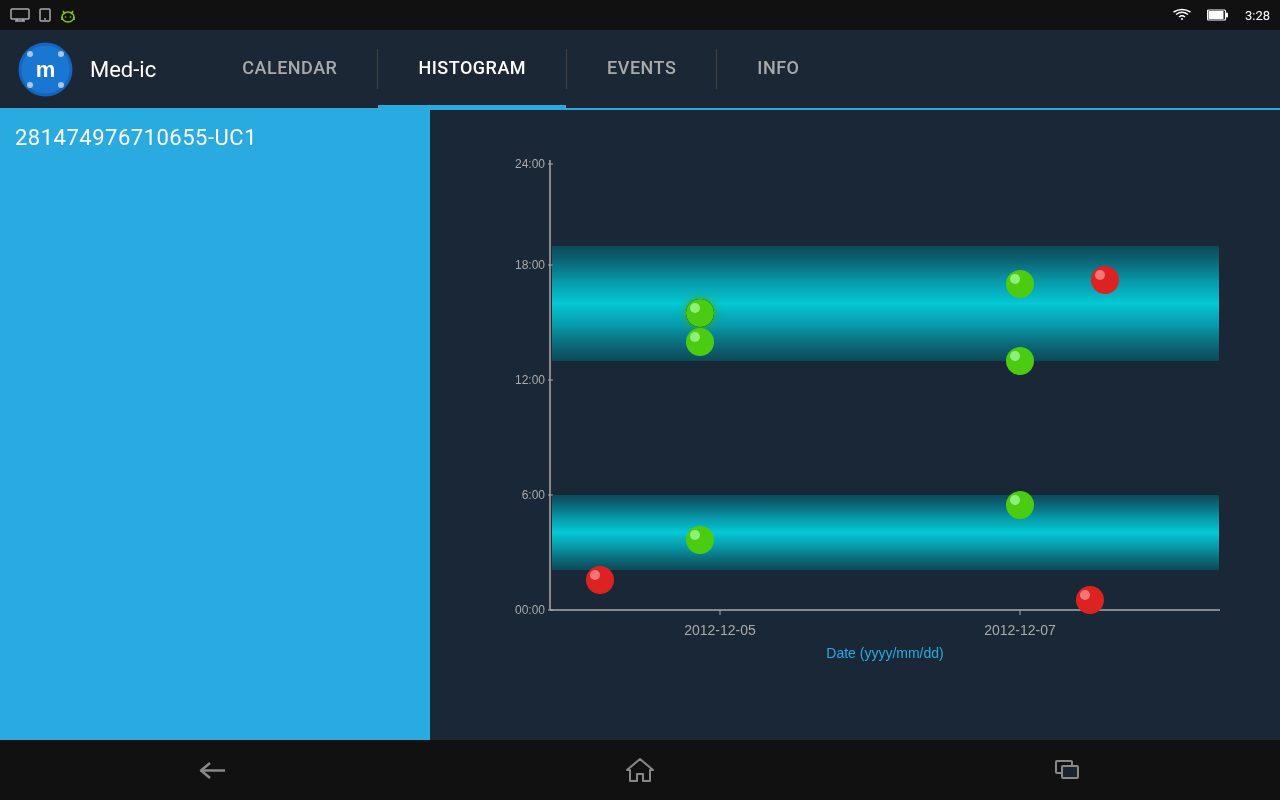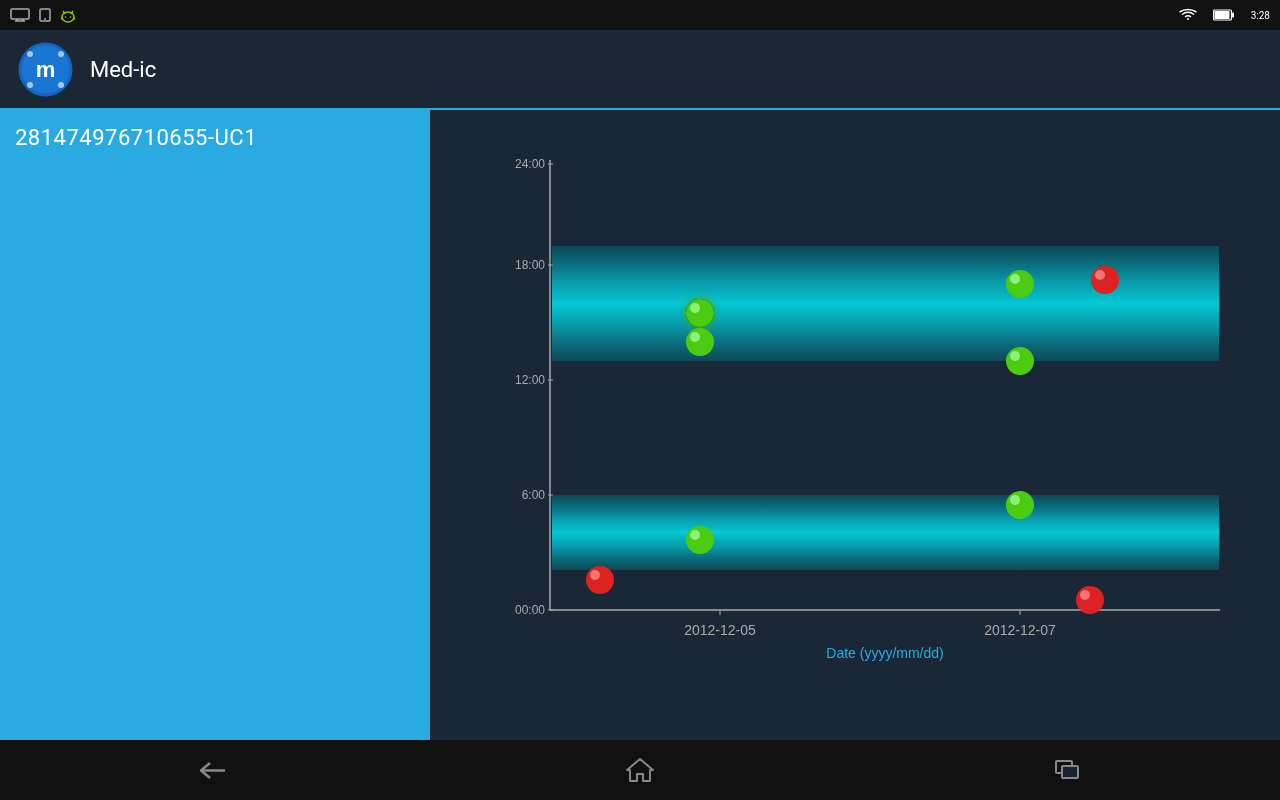--- a/index.html
+++ b/index.html
@@ -23,21 +23,21 @@
     }
     .status-bar-left {
       display: flex;
       gap: 8px;
       align-items: center;
     }
     .status-bar-right {
       display: flex;
       align-items: center;
       gap: 16px;
-      font-size: 10px;
+      font-size: 13px;
       color: white;
     }
 
     
     .nav-bar {
       height: 80px;
       background: #1c2736;
       display: flex;
       align-items: center;
       border-bottom: 2px solid #29abe2;
@@ -198,20 +198,29 @@
 
       <text x="27.5" y="35" text-anchor="middle" font-size="22" font-weight="bold" fill="white" font-family="Arial">m</text>
 
       <circle cx="12" cy="12" r="3" fill="white" opacity="0.6"></circle>
       <circle cx="43" cy="12" r="3" fill="white" opacity="0.6"></circle>
       <circle cx="12" cy="43" r="3" fill="white" opacity="0.6"></circle>
       <circle cx="43" cy="43" r="3" fill="white" opacity="0.6"></circle>
     </svg>
   </div>
   <div class="app-name">Med-ic</div>
+  <div class="nav-tabs">
+    <div class="nav-tab">CALENDAR</div>
+    <div class="nav-tab-separator"></div>
+    <div class="nav-tab active">HISTOGRAM</div>
+    <div class="nav-tab-separator"></div>
+    <div class="nav-tab">EVENTS</div>
+    <div class="nav-tab-separator"></div>
+    <div class="nav-tab">INFO</div>
+  </div>
 </div>
 
 <div class="content">
 
   <div class="sidebar">
     <span class="sidebar-label">281474976710655-UC1</span>
   </div>
 
   <div class="chart-area">
     <div class="chart-container">

